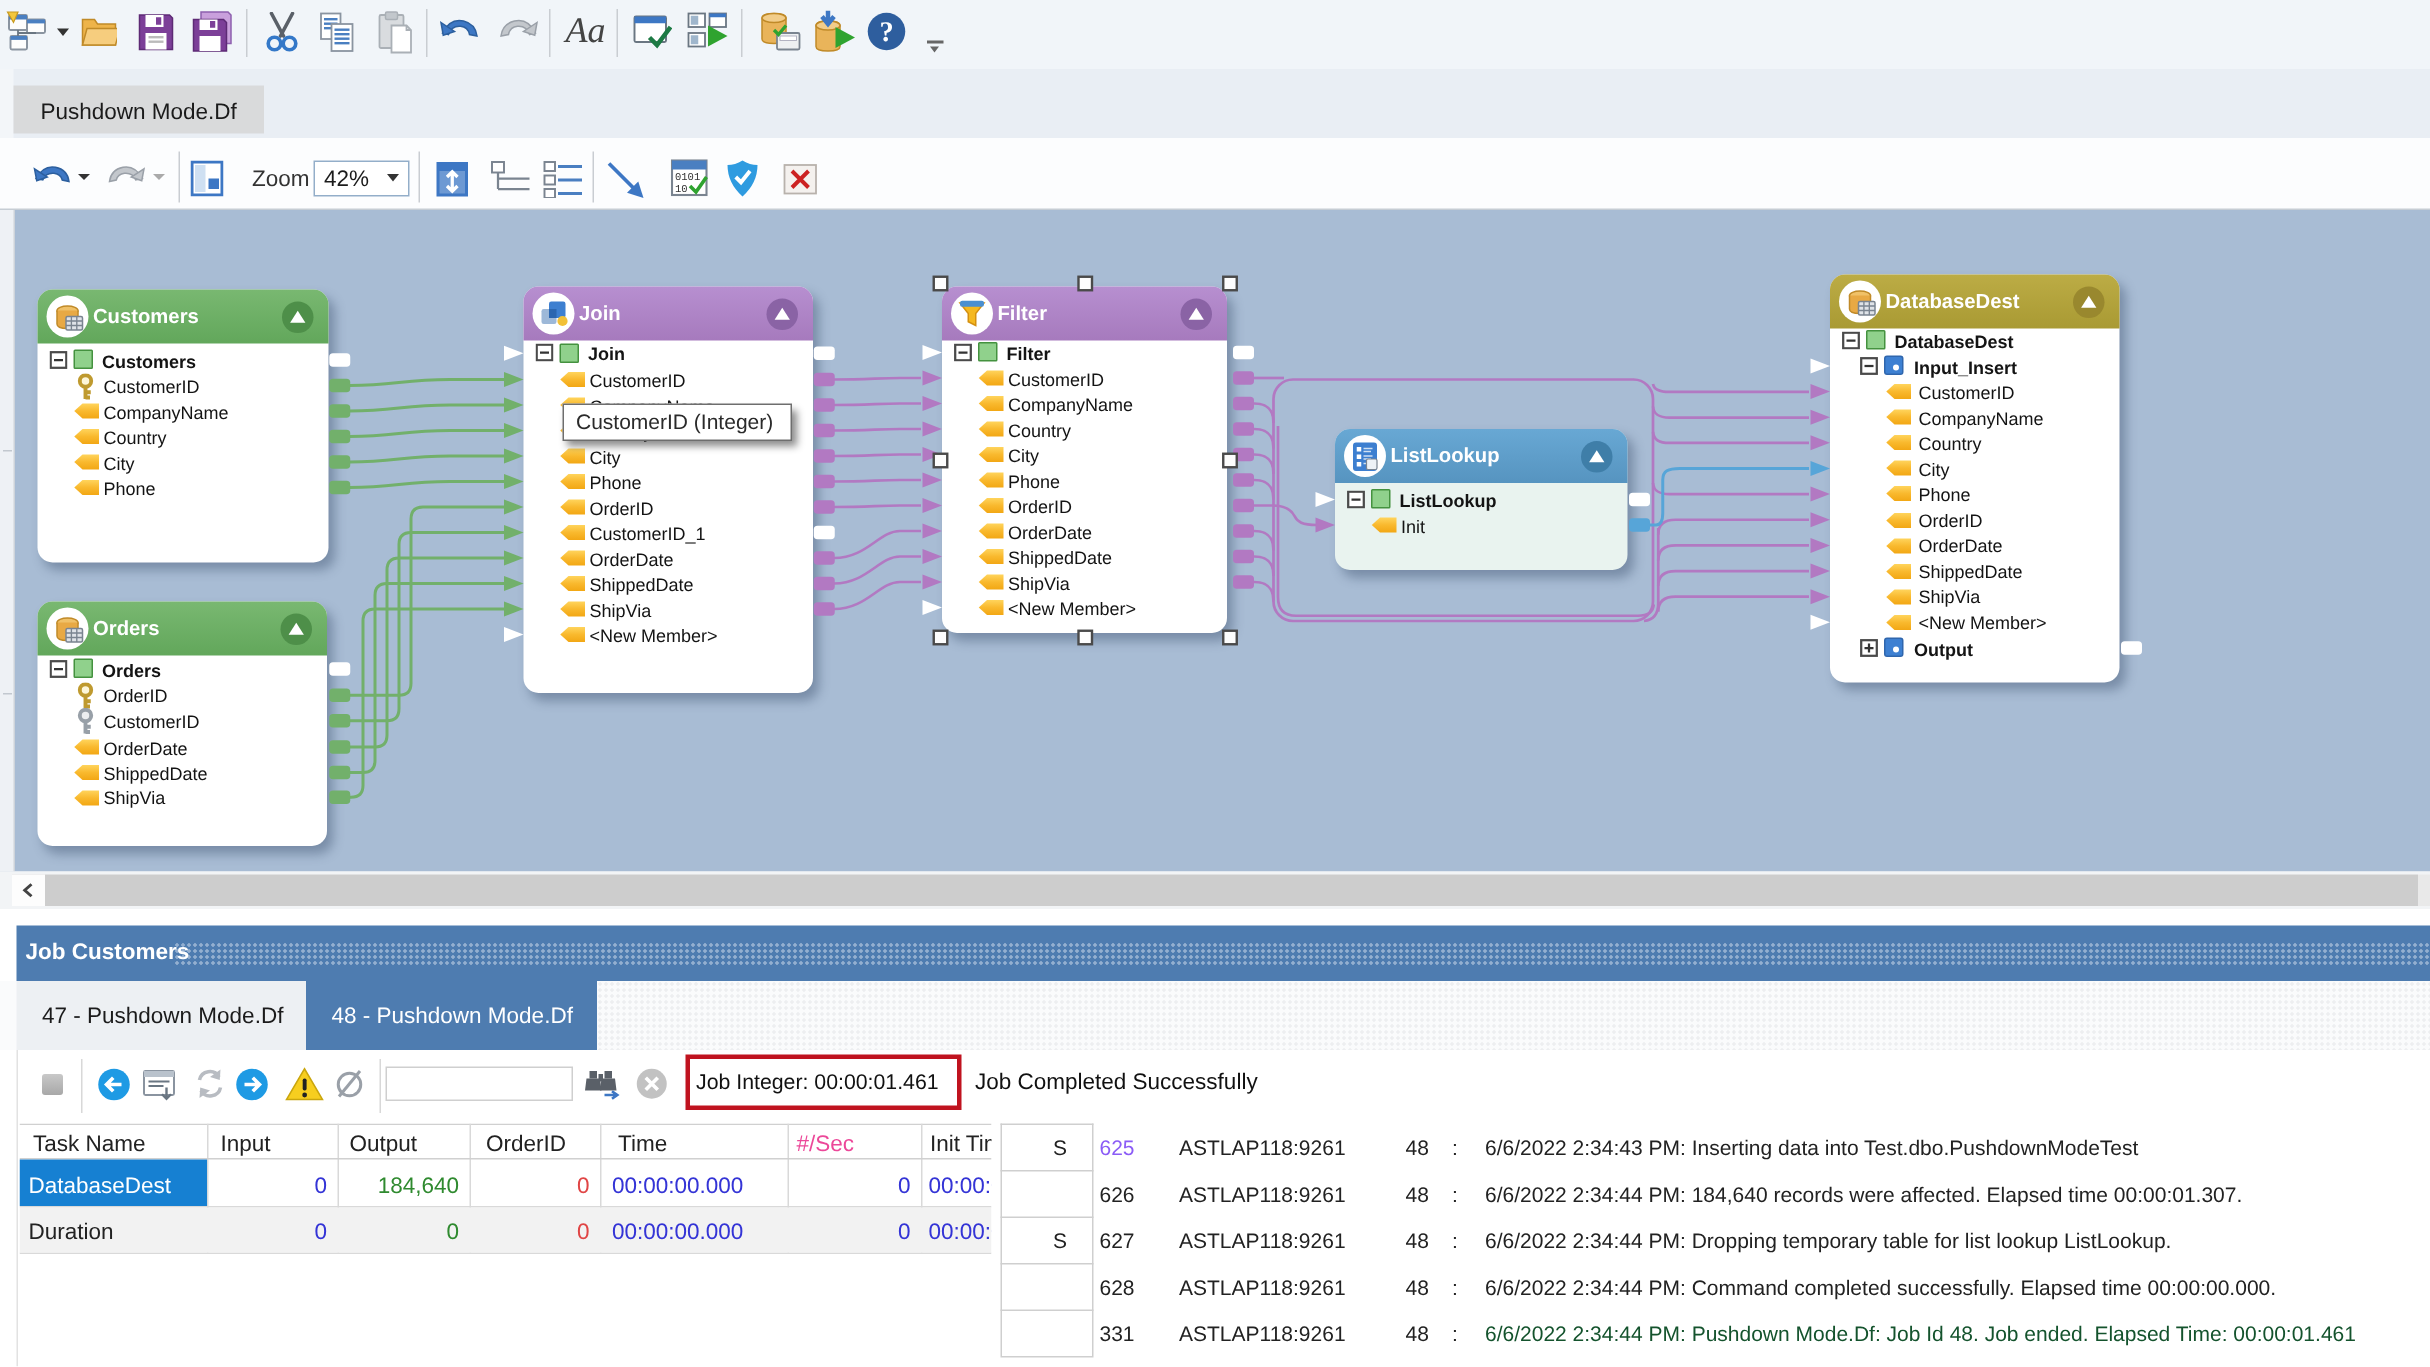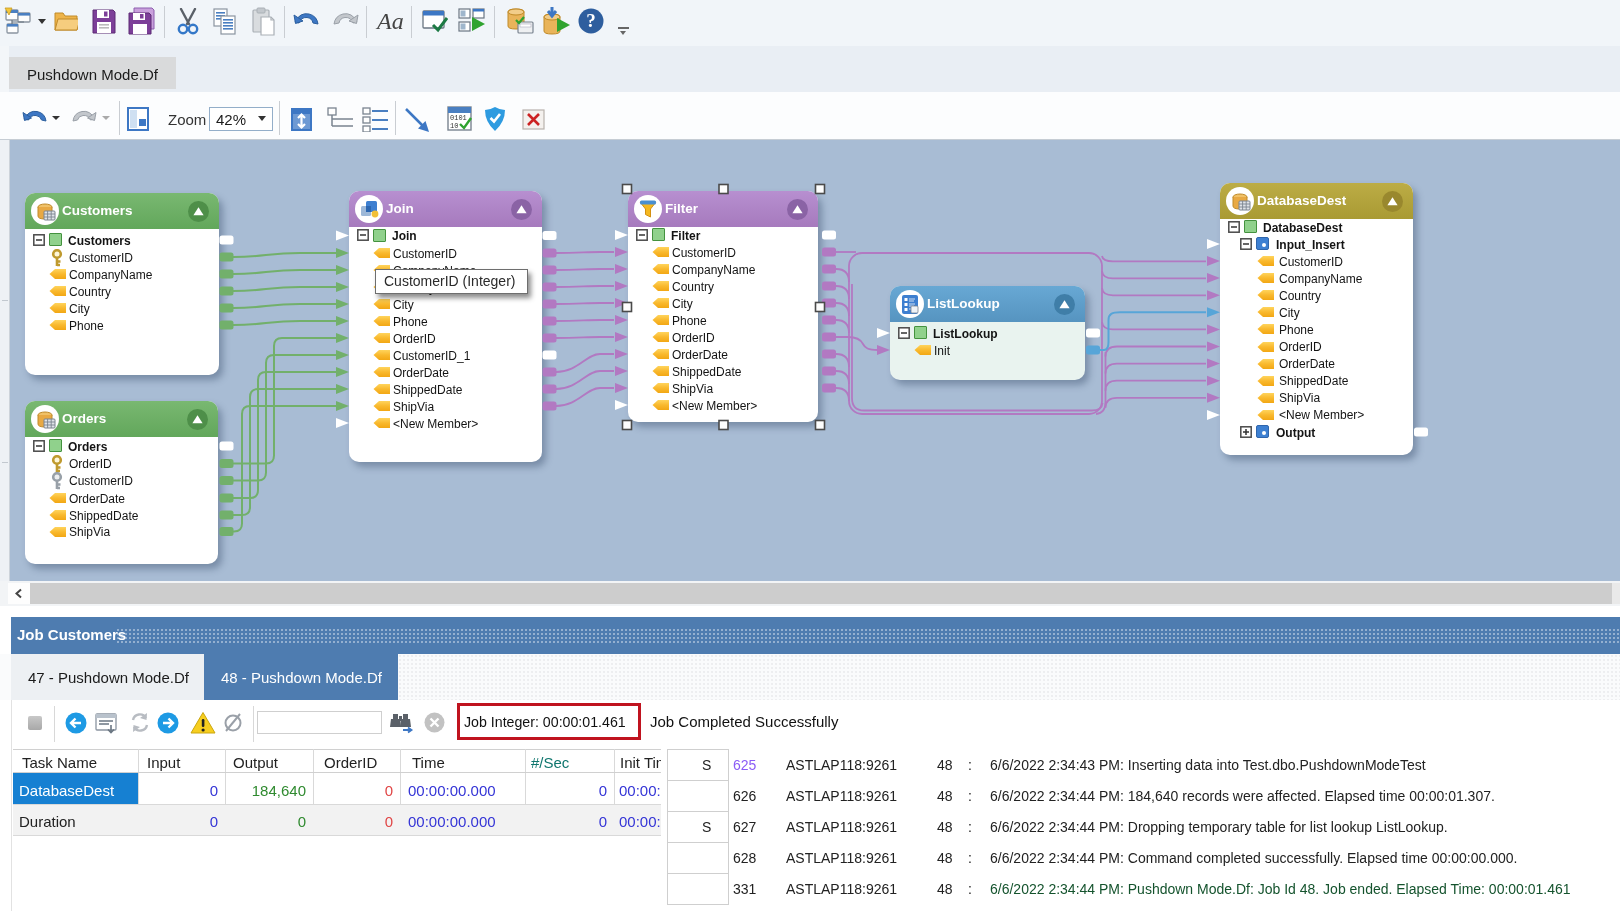--- a/index.html
+++ b/index.html
@@ -1072,21 +1072,21 @@
     <div class="abs" style="left:512px;top:0;width:1px;height:86px;background:#d9d9d9"></div>
     <div class="abs" style="left:601px;top:0;width:1px;height:86px;background:#d9d9d9"></div>
     <div class="abs" style="left:0;top:23px;width:648px;height:1px;background:#d0d0d0"></div>
     <div class="abs" style="left:0;top:55px;width:648px;height:1px;background:#d9d9d9"></div>
     <div class="abs" style="left:0;top:86px;width:648px;height:1px;background:#d9d9d9"></div>
     <div class="abs" style="left:9px;top:5px;font-size:15px;color:#222;white-space:nowrap">Task Name</div>
     <div class="abs" style="left:134px;top:5px;font-size:15px;color:#222;white-space:nowrap">Input</div>
     <div class="abs" style="left:220px;top:5px;font-size:15px;color:#222;white-space:nowrap">Output</div>
     <div class="abs" style="left:311px;top:5px;font-size:15px;color:#222;white-space:nowrap">OrderID</div>
     <div class="abs" style="left:399px;top:5px;font-size:15px;color:#222;white-space:nowrap">Time</div>
-    <div class="abs" style="left:518px;top:5px;font-size:15px;color:#0f766e;white-space:nowrap">#/Sec</div>
+    <div class="abs" style="left:518px;top:5px;font-size:15px;color:#ec4899;white-space:nowrap">#/Sec</div>
     <div class="abs" style="left:607px;top:5px;font-size:15px;color:#222;white-space:nowrap">Init Tim</div>
     <div class="abs" style="left:0;top:24px;width:125px;height:31px;background:#1680d2"></div>
     <div class="abs" style="left:6px;top:33px;font-size:15px;color:#fff">DatabaseDest</div>
     <div class="abs" style="left:0;top:56px;width:648px;height:30px;background:#f2f2f2"></div>
     <div class="abs" style="left:6px;top:64px;font-size:15px;color:#222">Duration</div>
     <div class="abs" style="left:125px;top:33px;width:80px;font-size:15px;color:#3434d6;text-align:right">0</div>
     <div class="abs" style="left:212px;top:33px;width:81px;font-size:15px;color:#2f8a2f;text-align:right">184,640</div>
     <div class="abs" style="left:300px;top:33px;width:80px;font-size:15px;color:#e04545;text-align:right">0</div>
     <div class="abs" style="left:395px;top:33px;font-size:15px;color:#3434d6">00:00:00.000</div>
     <div class="abs" style="left:512px;top:33px;width:82px;font-size:15px;color:#3434d6;text-align:right">0</div>

